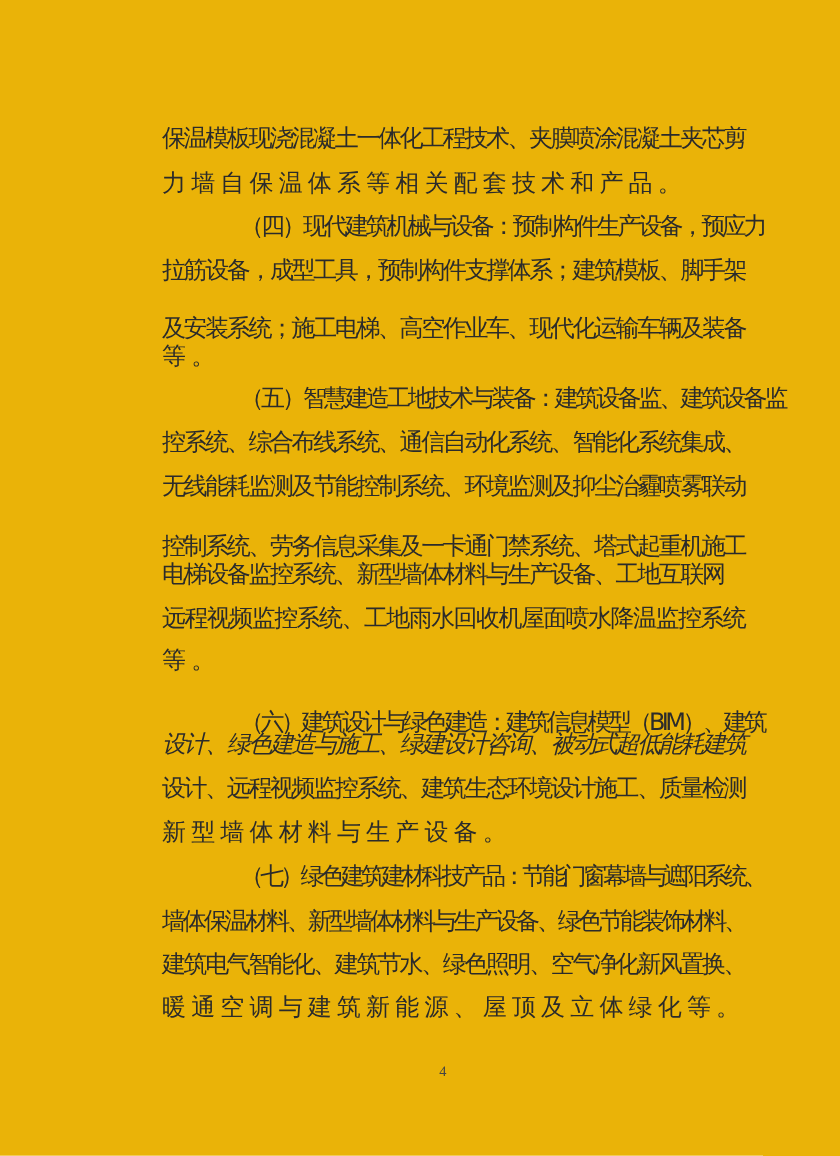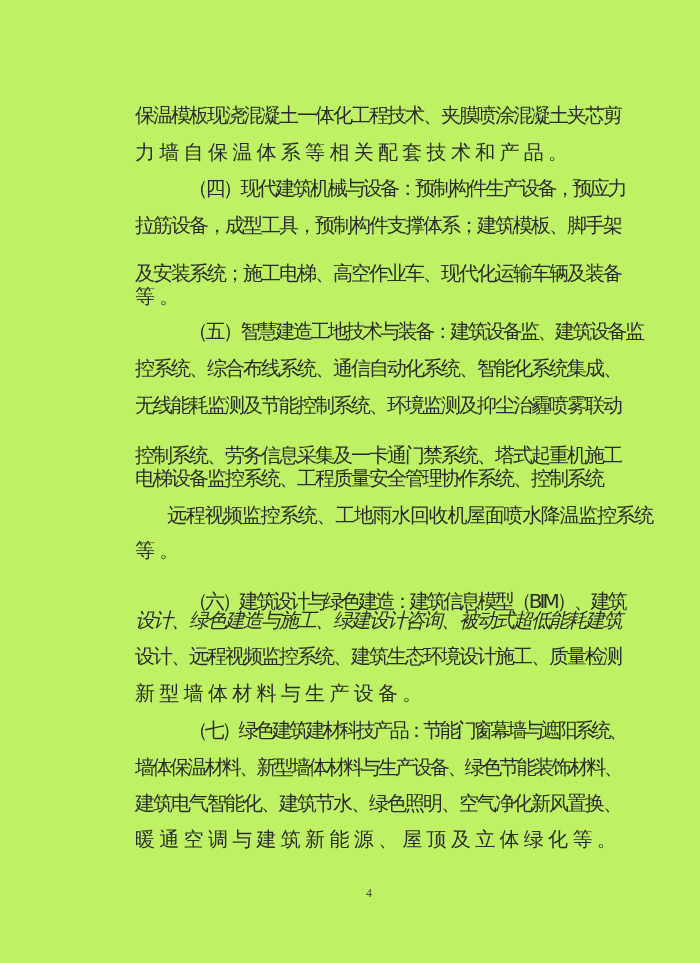--- a/index.html
+++ b/index.html
@@ -1,30 +1,30 @@
 <!DOCTYPE html>
 <html><head>
 <meta charset="utf-8">
 <style>
   html, body { margin:0; padding:0; background:#ffffff; }
   body { width:700px; height:963px; position:relative; overflow:hidden; }
-  .page { position:absolute; left:0; top:0; width:700px; height:963px; background:#bef264; }
+  .page { position:absolute; left:0; top:0; width:700px; height:963px; background:#eab308; }
   .line {
     position:absolute;
     font-family: "DejaVu Sans", "Liberation Sans", sans-serif;
     font-size:20px;
     color:#2b2b2b;
     white-space:nowrap;
     line-height:24px;
     height:24px;
     text-align-last: justify;
     text-align: justify;
   }
   .full { left:135px; width:486px; }
-  .indent { left:188px; width:437px; }
+  .indent { left:200px; width:437px; }
   .short { left:135px; }
   .pagenum {
     position:absolute; left:366px; top:886px;
     font-family: "Liberation Serif", serif; font-size:12px; color:#444;
   }
 </style>
 </head>
 <body>
 
 <div class="page">
@@ -39,22 +39,22 @@
     <div class="line full" style="top: 213px; width: auto; letter-spacing: -2px;">拉筋设备，成型工具，预制构件支撑体系；建筑模板、脚手架</div>
     <div class="line full" style="top: 249px; width: auto; letter-spacing: -2px; margin-top: 12px;">及安装系统；施工电梯、高空作业车、现代化运输车辆及装备</div>
     <div class="line short" style="top: 284px; letter-spacing: 4.3px;">等。</div>
   </div>
 
   <div>
     <div class="line indent" style="top: 319px; width: auto; letter-spacing: -2.52px;">（五）智慧建造工地技术与装备：建筑设备监、建筑设备监</div>
     <div class="line full" style="top: 356px; width: auto; letter-spacing: -2px;">控系统、综合布线系统、通信自动化系统、智能化系统集成、</div>
     <div class="line full" style="top: 393px; width: auto; letter-spacing: -2px;">无线能耗监测及节能控制系统、环境监测及抑尘治霾喷雾联动</div>
     <div class="line full" style="top: 443px; width: auto; letter-spacing: -2px;">控制系统、劳务信息采集及一卡通门禁系统、塔式起重机施工</div>
-    <div class="line full" style="top: 466px; width: auto; letter-spacing: -2px;">电梯设备监控系统、工程质量安全管理协作系统、控制系统</div>
-    <div class="line full" style="top: 503px; width: auto; letter-spacing: -1.30769px; margin-left: 32px;">远程视频监控系统、工地雨水回收机屋面喷水降温监控系统</div>
+    <div class="line full" style="top: 466px; width: auto; letter-spacing: -2px;">电梯设备监控系统、新型墙体材料与生产设备、工地互联网</div>
+    <div class="line full" style="top: 503px; width: auto; letter-spacing: -1.30769px;">远程视频监控系统、工地雨水回收机屋面喷水降温监控系统</div>
     <div class="line short" style="top: 538px; letter-spacing: 4.3px;">等。</div>
   </div>
 
   <div>
     <div class="line indent" style="top: 571px; width: auto; letter-spacing: -2.96296px; margin-top: 18px;">（六）建筑设计与绿色建造：建筑信息模型（BIM）、建筑</div>
     <div class="line full" style="top: 608px; width: auto; letter-spacing: -2px; font-style: italic;">设计、绿色建造与施工、绿建设计咨询、被动式超低能耗建筑</div>
     <div class="line full" style="top: 644px; width: auto; letter-spacing: -2px;">设计、远程视频监控系统、建筑生态环境设计施工、质量检测</div>
     <div class="line short" style="top: 681px; letter-spacing: 4.3px;">新型墙体材料与生产设备。</div>
   </div>
 

